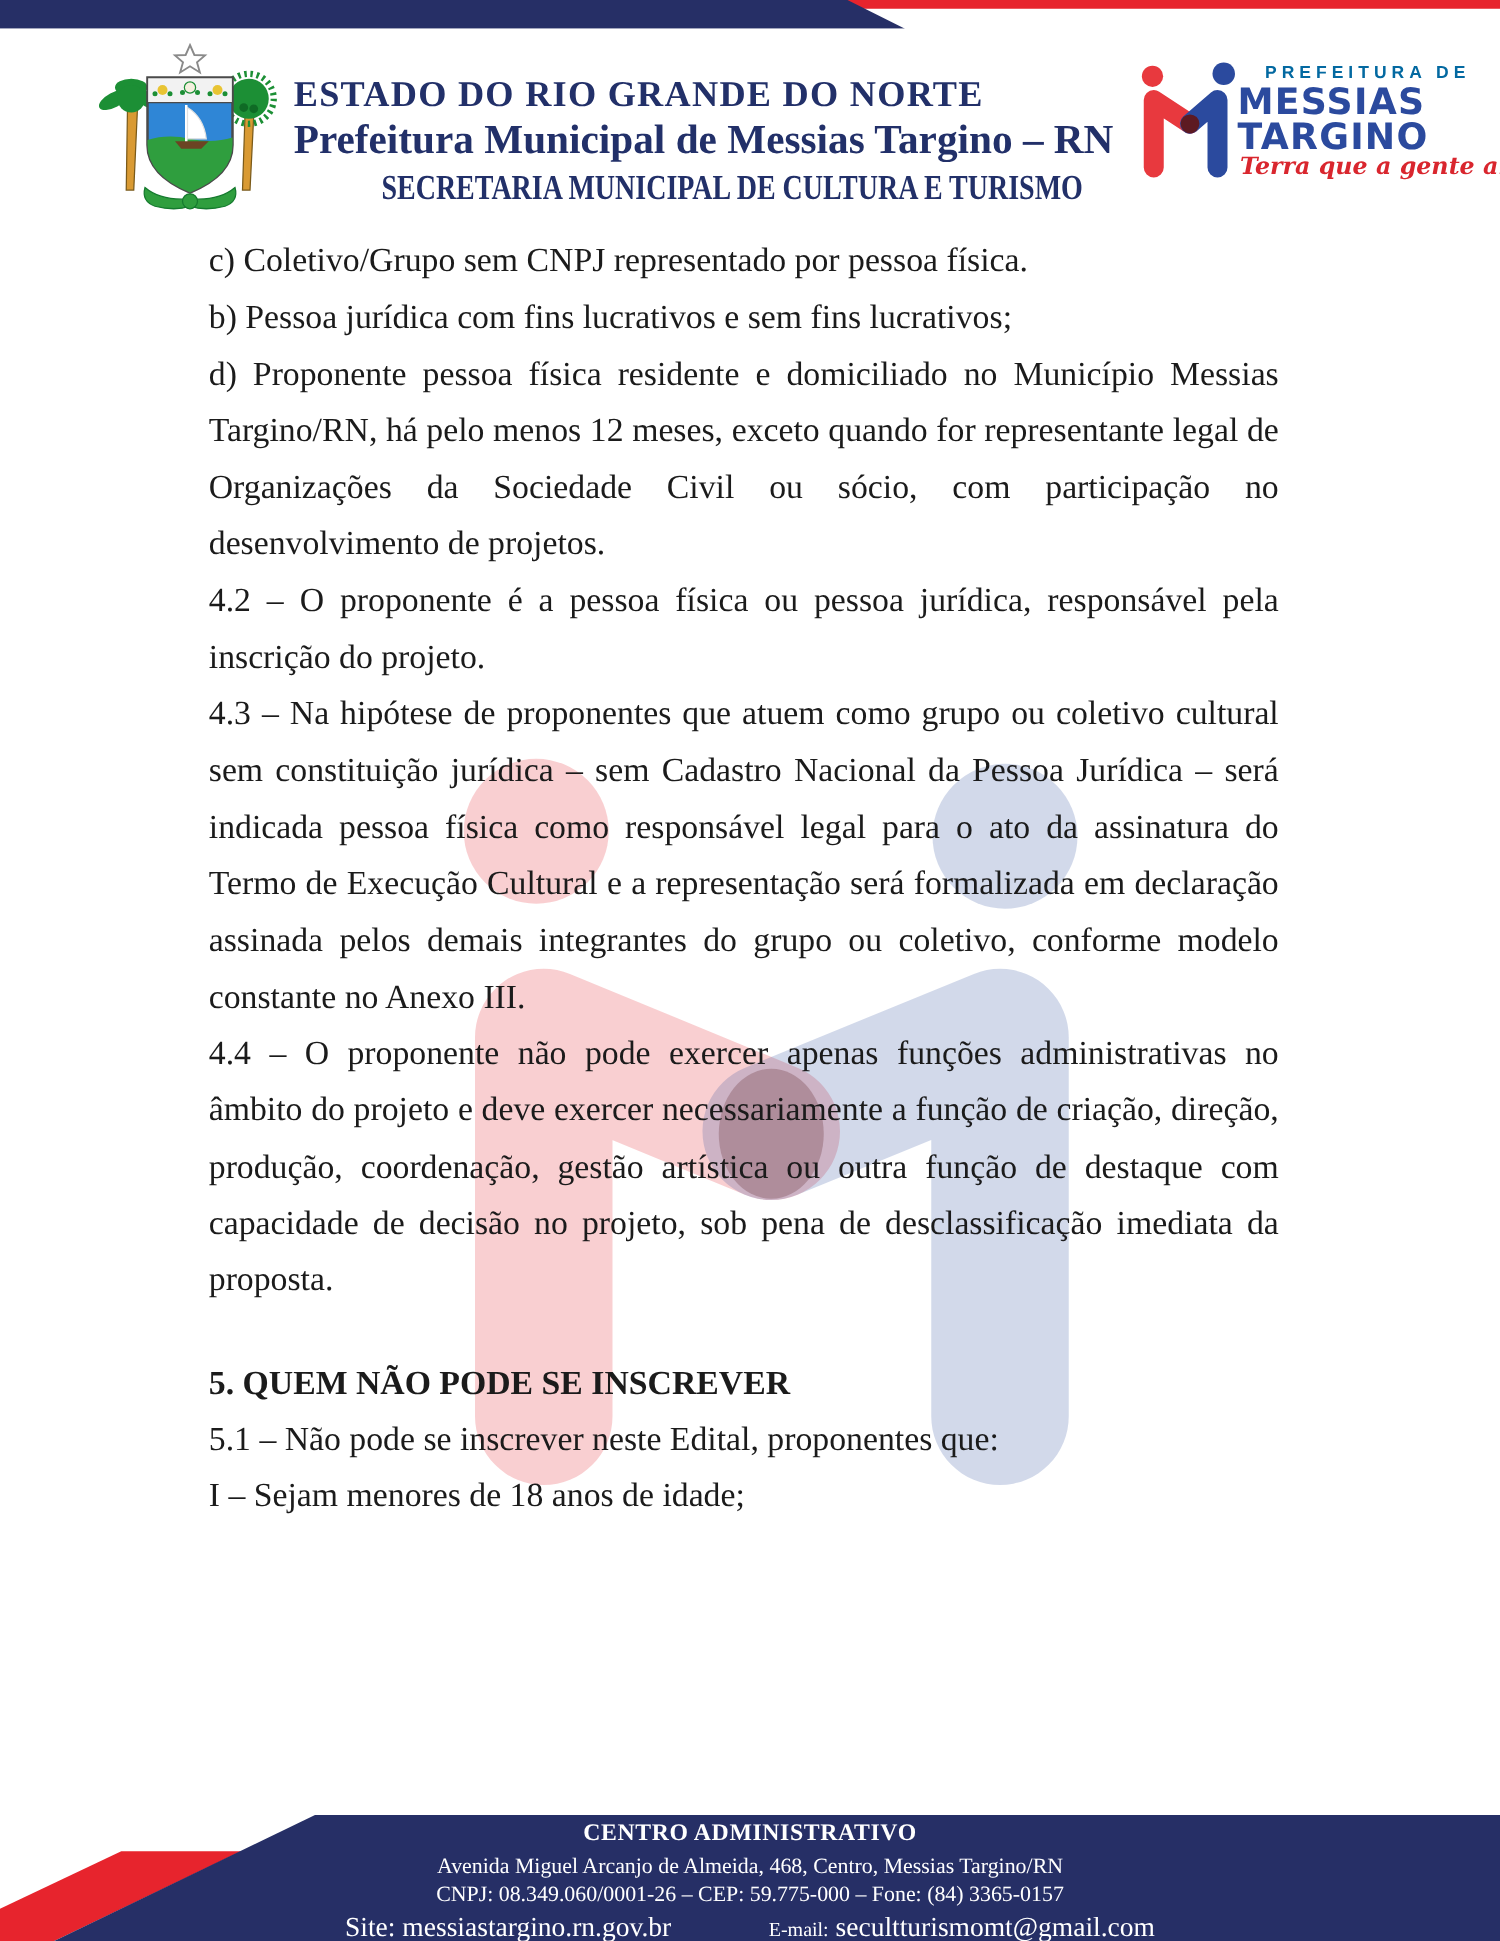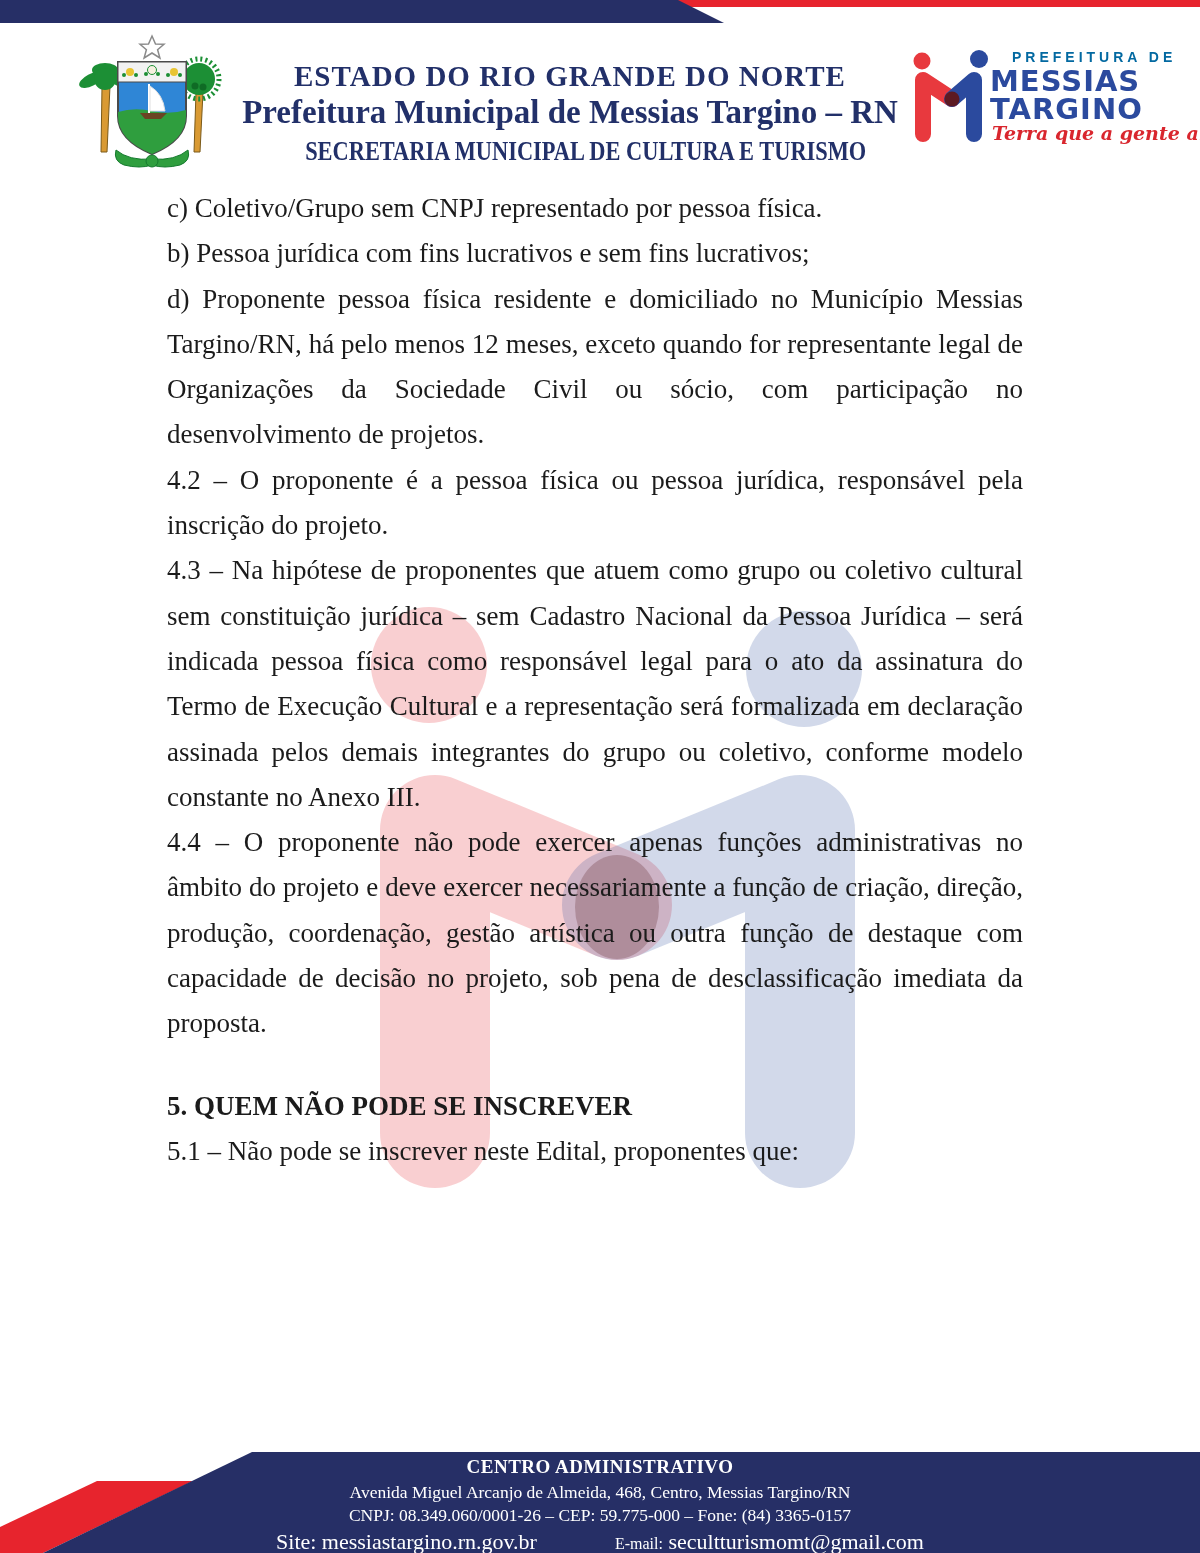--- a/index.html
+++ b/index.html
@@ -15,21 +15,21 @@
   }
   .top-navy {
     position:absolute; left:0; top:0; width:724px; height:23px;
     background:#262f66;
     clip-path:polygon(0 0, 678px 0, 724px 23px, 0 23px);
   }
   
   .coat { position:absolute; left:72px; top:34px; width:160px; height:142px; }
   .titles {
     position:absolute; left:235px; top:60px; width:670px;
-    text-align:center; color:#223069;
+    text-align:left; color:#223069;
   }
   .ht1 { font-size:29px; font-weight:bold; letter-spacing:1px; white-space:nowrap; }
   .ht2 { font-size:33px; font-weight:bold; margin-top:1px; white-space:nowrap; }
   .ht3 { margin-top:4px; white-space:nowrap; }
   .ht3 > span { display:inline-block; font-size:28px; font-weight:bold; transform:scaleX(.8); transform-origin:center; }
   .logo { position:absolute; left:900px; top:40px; width:290px; height:115px; }
   .logo-mark { position:absolute; left:0; top:0; width:105px; height:105px; }
   .logo-top {
     position:absolute; left:76px; top:9px;
     font-family:"Liberation Sans", sans-serif; font-weight:bold;
@@ -148,20 +148,21 @@
 
   <main class="doc">
     <p>c) Coletivo/Grupo sem CNPJ representado por pessoa física.</p>
     <p>b) Pessoa jurídica com fins lucrativos e sem fins lucrativos;</p>
     <p>d) Proponente pessoa física residente e domiciliado no Município Messias Targino/RN, há pelo menos 12 meses, exceto quando for representante legal de Organizações da Sociedade Civil ou sócio, com participação no desenvolvimento de projetos.</p>
     <p>4.2 – O proponente é a pessoa física ou pessoa jurídica, responsável pela inscrição do projeto.</p>
     <p>4.3 – Na hipótese de proponentes que atuem como grupo ou coletivo cultural sem constituição jurídica – sem Cadastro Nacional da Pessoa Jurídica – será indicada pessoa física como responsável legal para o ato da assinatura do Termo de Execução Cultural e a representação será formalizada em declaração assinada pelos demais integrantes do grupo ou coletivo, conforme modelo constante no Anexo III.</p>
     <p>4.4 – O proponente não pode exercer apenas funções administrativas no âmbito do projeto e deve exercer necessariamente a função de criação, direção, produção, coordenação, gestão artística ou outra função de destaque com capacidade de decisão no projeto, sob pena de desclassificação imediata da proposta.</p>
     <p class="sec">5. QUEM NÃO PODE SE INSCREVER</p>
     <p>5.1 – Não pode se inscrever neste Edital, proponentes que:</p>
+    <p>I – Sejam menores de 18 anos de idade;</p>
   </main>
 
   <svg class="footer-decor" viewBox="0 0 1200 133" aria-hidden="true">
     <polygon points="97,61 193,61 43,133 0,133 0,107" fill="#e7242d"></polygon>
     <polygon points="252,32 1200,32 1200,133 43,133" fill="#262f66"></polygon>
   </svg>
 
   <div class="footer-text">
     <div class="f-title">CENTRO ADMINISTRATIVO</div>
     <div class="f-line">Avenida Miguel Arcanjo de Almeida, 468, Centro, Messias Targino/RN</div>

